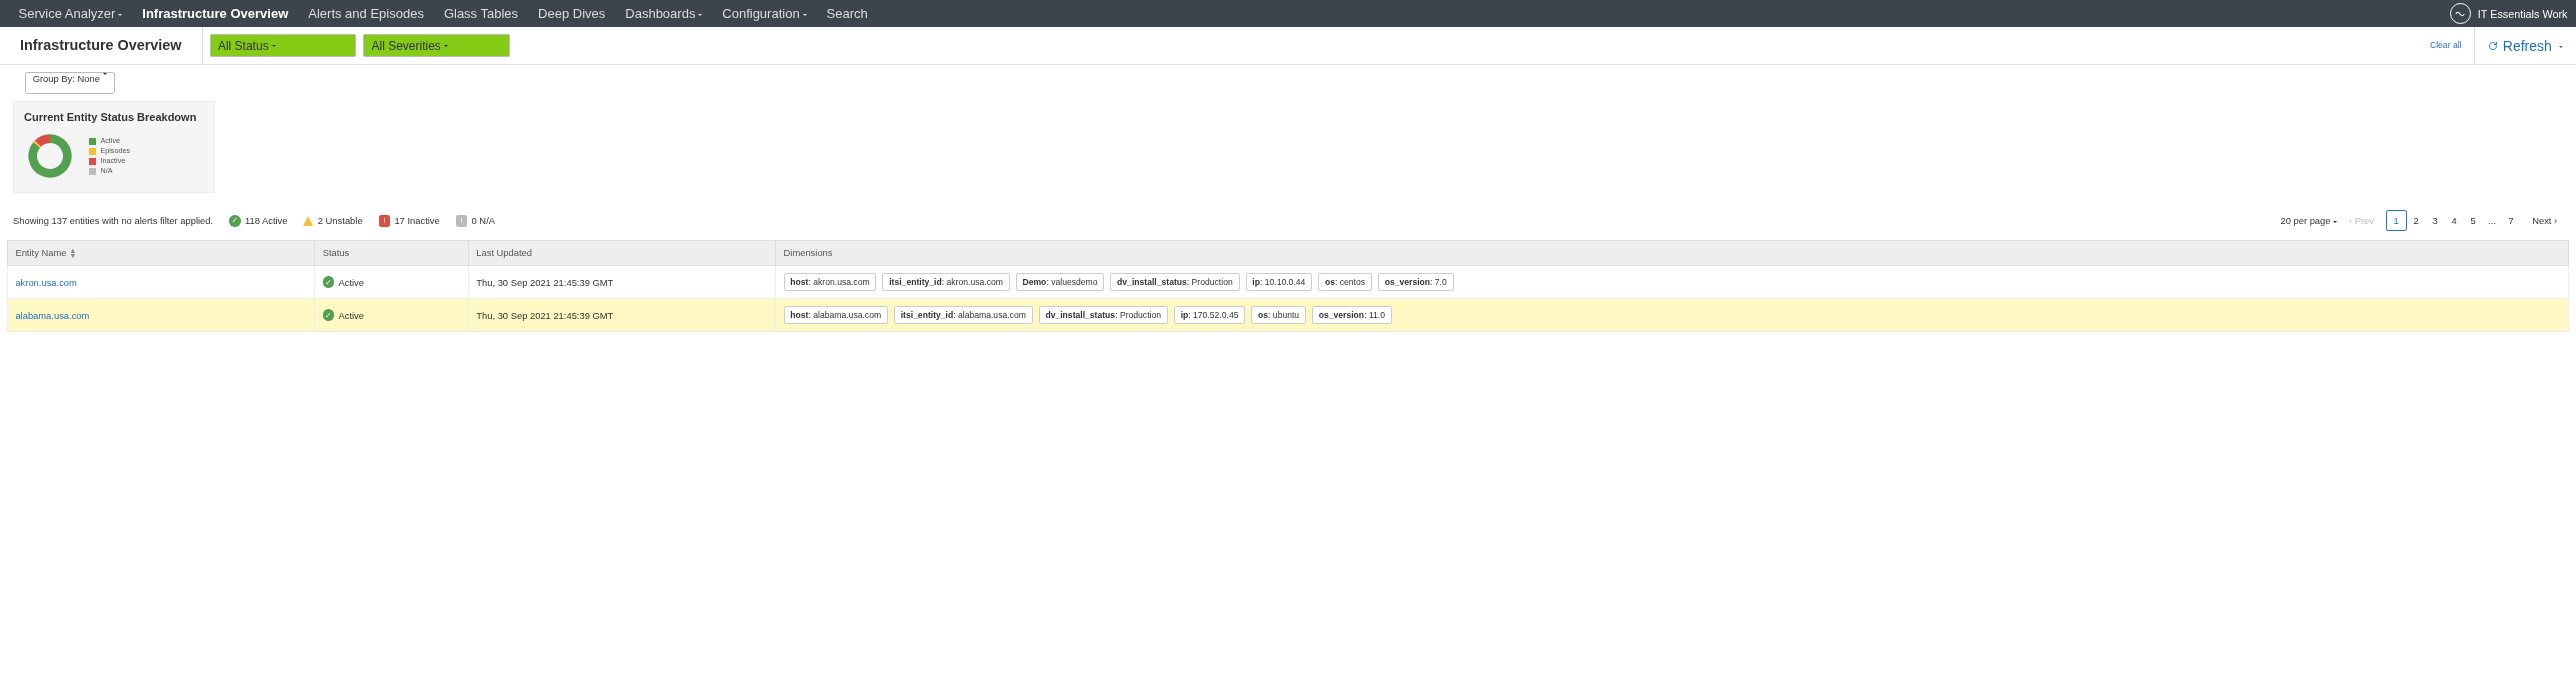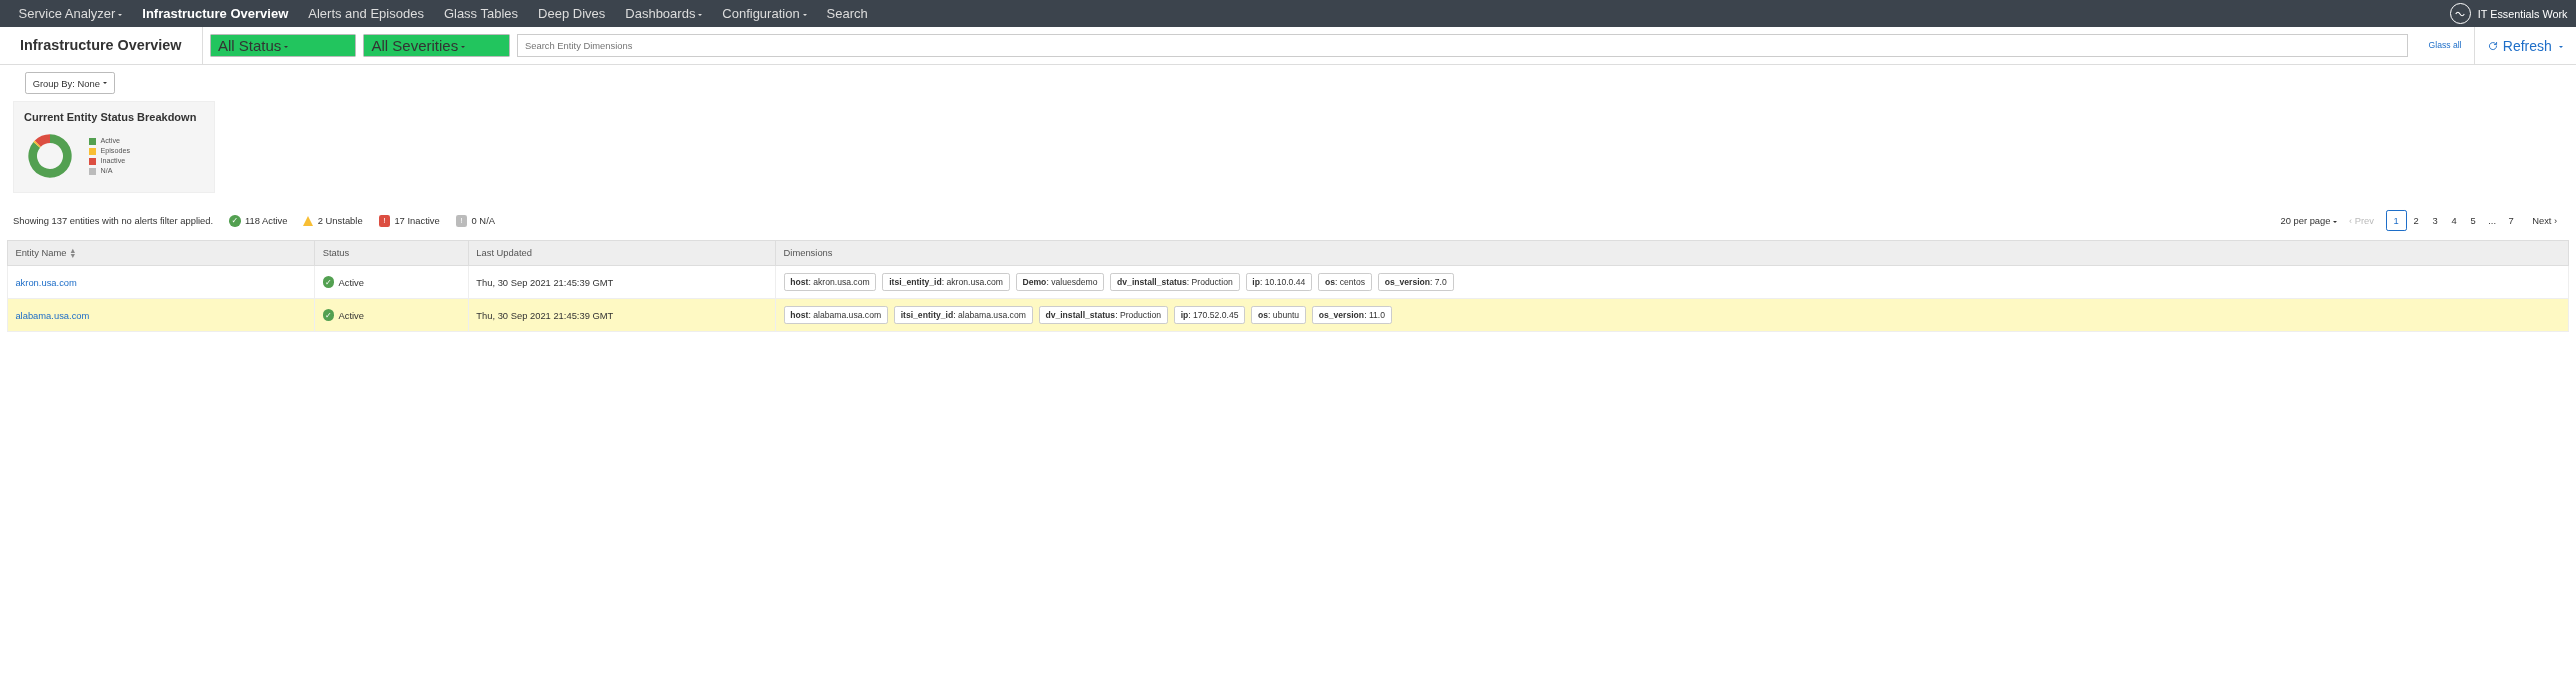--- a/index.html
+++ b/index.html
@@ -6,26 +6,26 @@
 .topnav{background:#3c444d;color:#fff;display:flex;align-items:center;height:27px;padding:0 8.6px}
 .topnav .navitem{padding:8px 10px;line-height:27px;cursor:pointer;color:#ddd;font-size:13px}
 .topnav .navitem.active{color:#fff;font-weight:600}
 .topnav .spacer{flex:1}
 .topnav .brand{display:flex;align-items:center;gap:7.2px;color:#fff;font-size:10.8px}
 .brand-icon{width:19px;height:19px;border:1.4px solid #fff;border-radius:50%;display:flex;align-items:center;justify-content:center}
 .caret::after{content:"";display:inline-block;margin-left:2.9px;border-top:2.9px solid currentColor;border-left:2.9px solid transparent;border-right:2.9px solid transparent;vertical-align:middle}
 .toolbar{display:flex;align-items:center;border-bottom:0.7px solid #ddd;height:37px}
 .page-title{font-size:14.4px;font-weight:600;padding:0 20px;border-right:0.7px solid #ddd;line-height:37px}
 .filters{display:flex;align-items:center;gap:7.2px;padding:0 7.2px;flex:1}
-.dropdown{border:0.7px solid #bbb;background:#22c55e;height:21.6px;min-width:130px;padding:0 7.2px;display:flex;align-items:center;font-size:15px;cursor:pointer;border-radius:1.4px}
+.dropdown{border:0.7px solid #bbb;background:#84cc16;height:21.6px;min-width:130px;padding:0 7.2px;display:flex;align-items:center;font-size:12px;cursor:pointer;border-radius:1.4px}
 .search-box{flex:1;height:21.6px;border:0.7px solid #ccc;padding:0 7.2px;font-size:9.4px}
 .clear-all{color:#1e6ec8;font-size:8.6px;padding:0 13px;border-right:0.7px solid #ddd;line-height:37px;cursor:pointer}
 .refresh{color:#1e6ec8;font-size:14px;padding:0 13px;cursor:pointer;display:flex;align-items:center;gap:4.3px}
 .subtool{padding:7.2px 11.5px}
-.groupby{border:0.7px solid #bbb;background:#fff;height:20px;padding:0 7.2px;display:inline-flex;align-items:center;font-size:9.4px;cursor:pointer;border-radius:2.2px;margin-left:13px}
+.groupby{border:0.7px solid #bbb;background:#fff;height:20px;padding:0 7.2px;display:inline-flex;align-items:flex-start;font-size:9.4px;cursor:pointer;border-radius:2.2px;margin-left:13px}
 .breakdown-card{background:#f5f5f5;border:0.7px solid #eee;width:180px;margin:0 13px 13px 13px;padding:7.2px 10px 10px 10px}
 .breakdown-card h3{margin:1.4px 0 7.2px 0;font-size:11px;font-weight:700}
 .donut-wrap{display:flex;align-items:center;gap:13px}
 .legend{font-size:7.2px;color:#555}
 .legend-row{display:flex;align-items:center;gap:4.3px;line-height:10px}
 .legend-sw{width:7.2px;height:7.2px}
 .listbar{display:flex;align-items:center;gap:16px;padding:4.3px 13px;font-size:9.4px}
 .stat{display:flex;align-items:center;gap:4.3px}
 .ico{width:11.5px;height:11.5px;border-radius:50%;display:inline-flex;align-items:center;justify-content:center;color:#fff;font-size:8px}
 .ico.ok{background:#53a051}
@@ -77,23 +77,22 @@
   <div class="page-title">Infrastructure Overview</div>
   <div class="filters">
     <div class="dropdown">
       <span>All Status</span>
       <span class="caret"></span>
     </div>
     <div class="dropdown">
       <span>All Severities</span>
       <span class="caret"></span>
     </div>
-    <input class="search-box" type="text" placeholder="Search Entity Dimensions" style="">
-  </div>
-  <div class="clear-all">Glass all</div>
+  </div>
+  <div class="clear-all">Clear all</div>
   <div class="refresh">
     <svg width="10" height="10" viewBox="0 0 14 14">
         <path d="M12 7a5 5 0 1 1-1.5-3.5M12 2v3h-3" stroke="#1e6ec8" stroke-width="1.3" fill="none" stroke-linecap="round"></path>
       </svg>
     <span>Refresh</span>
     <span class="caret"></span>
   </div>
 </div>
 
 <div class="subtool">

